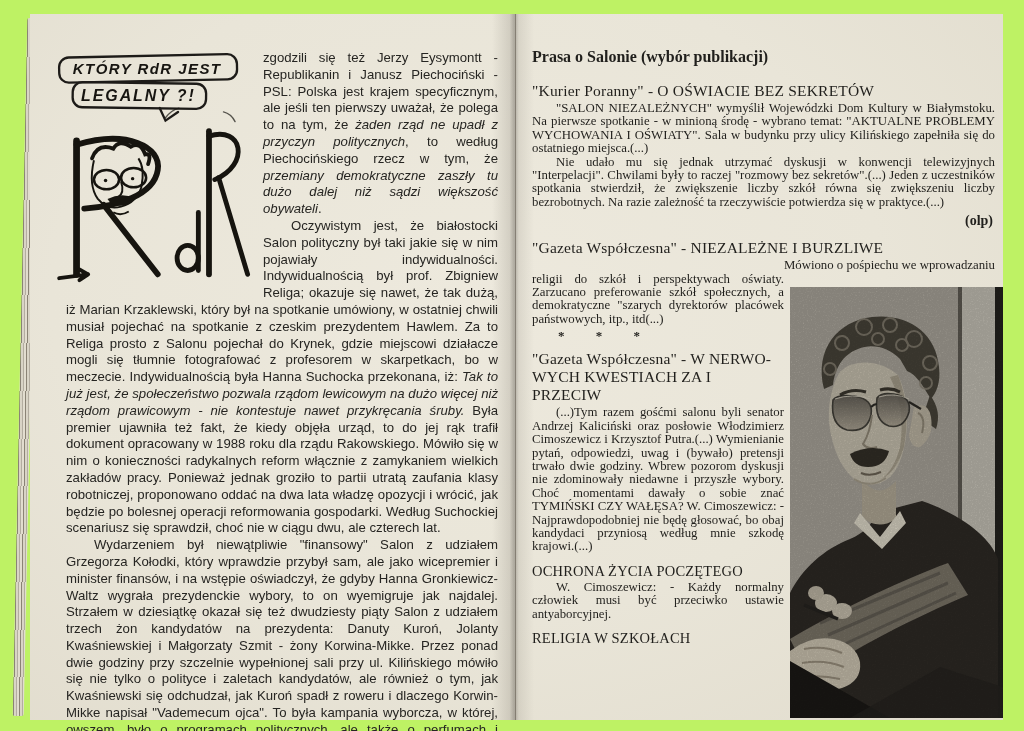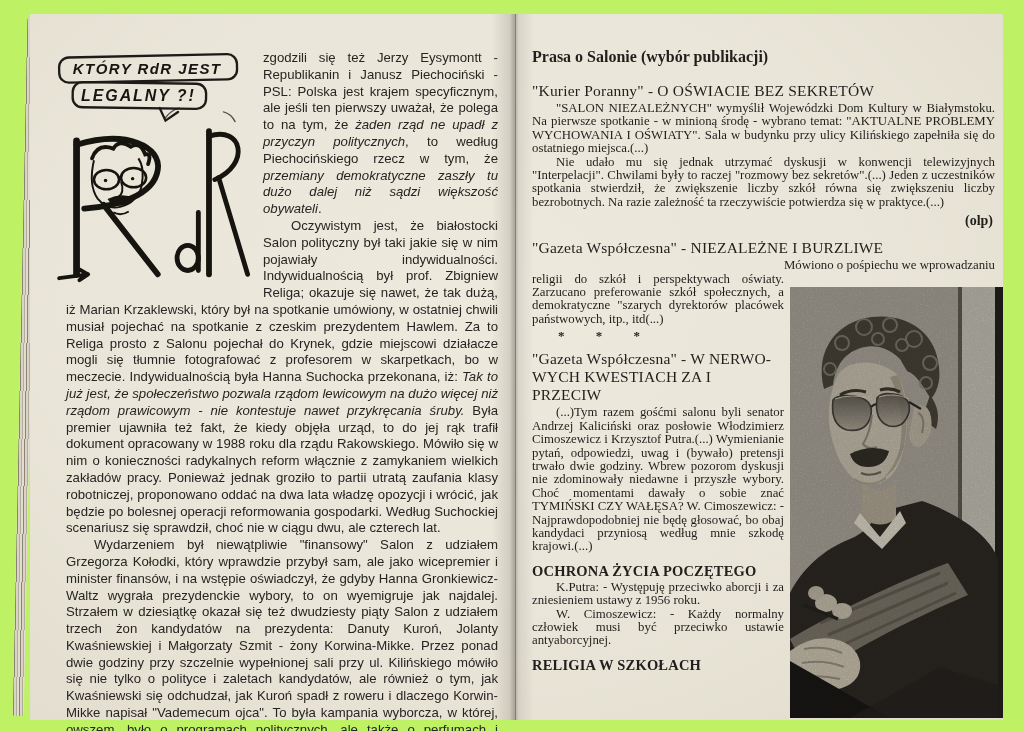--- a/index.html
+++ b/index.html
@@ -27,21 +27,21 @@
     font-family:"Liberation Serif", serif;}
   .rp-header{margin:4px 0 16px;font-size:16px;font-weight:bold;}
   .art-title{margin:10px 0 2px;font-size:15.5px;font-weight:normal;letter-spacing:.2px;}
   .right-page p{margin:0;font-size:12.8px;line-height:13.4px;text-align:justify;}
   .right-page p.ind{text-indent:24px;}
   .attr{text-align:right;font-weight:bold;font-size:14px;margin:4px 2px 2px 0;}
   .attr.in-col{width:252px;}
   .wrap-line{display:block;text-align:right;font-size:12.8px;line-height:13.4px;margin-top:1px;}
   .narrow{width:252px;}
   .separator{font-weight:bold;letter-spacing:14px;margin:2px 0 2px 26px;font-size:13px;}
-  .sub-title{margin:9px 0 1px;font-size:14.5px;font-weight:700;letter-spacing:.2px;}
+  .sub-title{margin:9px 0 1px;font-size:14.5px;font-weight:400;letter-spacing:.2px;}
   .photo{position:absolute;left:282px;top:273px;width:213px;height:431px;}
 </style>
 </head>
 <body>
 
 <div class="scan">
   <div class="edge-lines"></div>
 
   <div class="paper">
 
@@ -107,21 +107,20 @@
       <h3 class="art-title">"Gazeta Współczesna" - NIEZALEŻNE I BURZLIWE</h3>
       <span class="wrap-line">Mówiono o pośpiechu we wprowadzaniu</span>
       <p class="narrow">religii do szkół i perspektywach oświaty. Zarzucano preferowanie szkół społecznych, a demokratyczne "szarych dyrektorów placówek państwowych, itp., itd(...)</p>
       <div class="separator">* * *</div>
 
       <div class="narrow">
         <h3 class="art-title" style="margin-top:6px"><span>"Gazeta Współczesna" - W NERWO-</span><br><span>WYCH KWESTIACH ZA I PRZECIW</span></h3>
         <p class="ind">(...)Tym razem gośćmi salonu byli senator Andrzej Kaliciński oraz posłowie Włodzimierz Cimoszewicz i Krzysztof Putra.(...) Wymienianie pytań, odpowiedzi, uwag i (bywało) pretensji trwało dwie godziny. Wbrew pozorom dyskusji nie zdominowały niedawne i przyszłe wybory. Choć momentami dawały o sobie znać TYMIŃSKI CZY WAŁĘSA? W. Cimoszewicz: - Najprawdopodobniej nie będę głosować, bo obaj kandydaci przyniosą według mnie szkodę krajowi.(...)</p>
 
         <h4 class="sub-title">OCHRONA ŻYCIA POCZĘTEGO</h4>
-        <p class="ind">K.Putra: - Występuję przeciwko aborcji i za zniesieniem ustawy z 1956 roku.</p>
         <p class="ind">W. Cimoszewicz: - Każdy normalny człowiek musi być przeciwko ustawie antyaborcyjnej.</p>
 
         <h4 class="sub-title">RELIGIA W SZKOŁACH</h4>
 
       </div>
 
       <svg class="photo" viewBox="0 0 213 431" role="img">
         <defs>
           <linearGradient id="lens" x1="0" y1="0" x2="0" y2="1">
             <stop offset="0" stop-color="#55514a"></stop>

